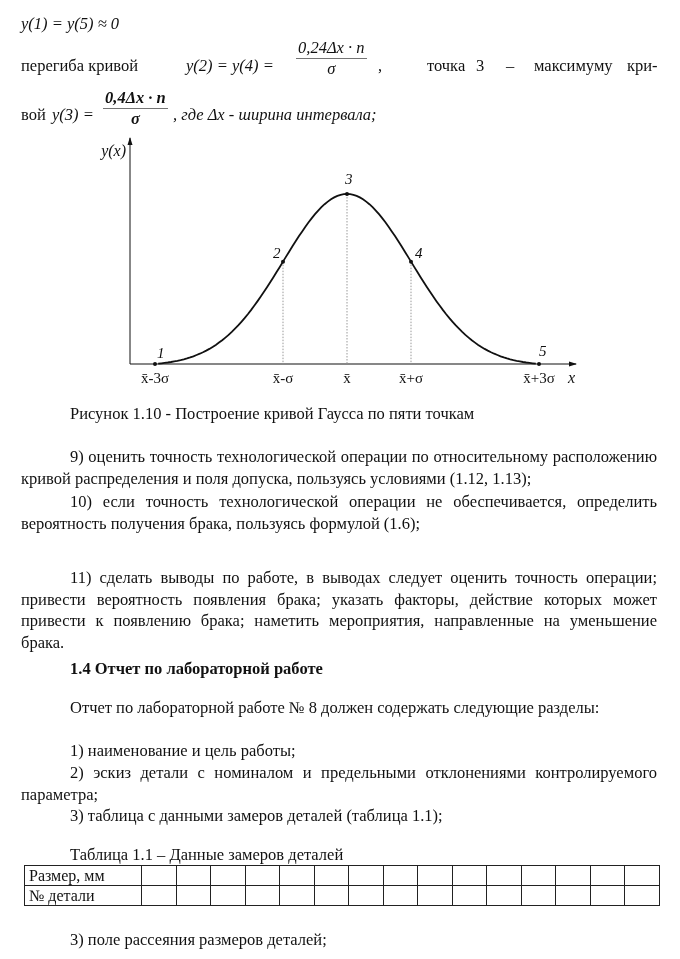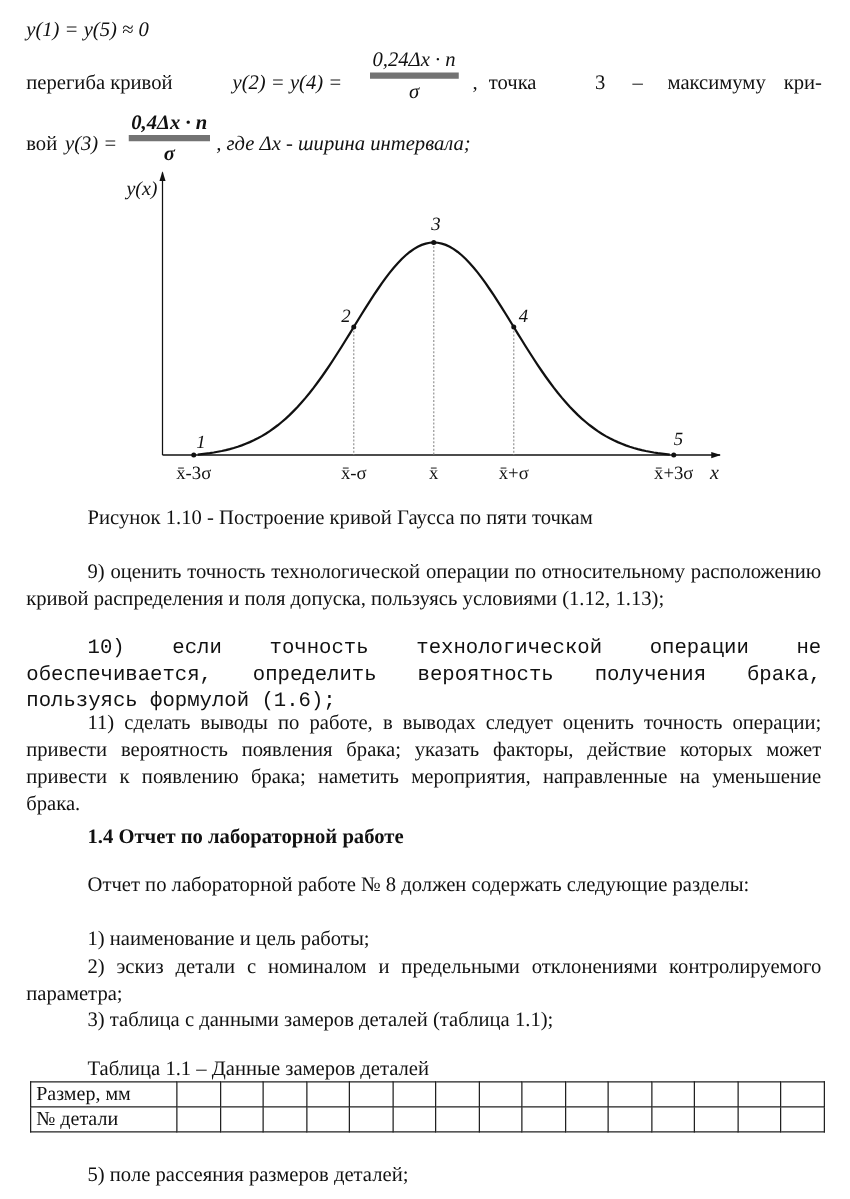--- a/index.html
+++ b/index.html
@@ -6,21 +6,21 @@
   body {
     width:680px; height:959px; position:relative; overflow:hidden;
     font-family:"Liberation Serif", "DejaVu Serif", serif;
     color:#111111; font-size:16.5px;
   }
   .abs { position:absolute; white-space:nowrap; }
   .line { position:absolute; left:21px; width:636px; white-space:nowrap; }
   .justify { display:flex; justify-content:space-between; }
   .ital { font-style:italic; }
   .frac { display:inline-block; position:relative; vertical-align:middle; text-align:center; }
-  .frac .num { display:block; border-bottom:5px solid #737373; padding:0 2px; line-height:20px; }
+  .frac .num { display:block; border-bottom:1px solid #737373; padding:0 2px; line-height:20px; }
   .frac .den { display:block; line-height:20px; font-style:italic; }
   .math { font-family:"Liberation Serif", serif; }
   .para { position:absolute; left:21px; width:636px; line-height:21.5px; text-align:justify; }
   .indent { text-indent:49px; }
   .heading { position:absolute; left:70px; font-weight:bold; }
   svg text { font-family:"Liberation Serif", serif; fill:#111; }
   table.meas { position:absolute; left:24px; top:865px; border-collapse:collapse; }
   table.meas td { border:1px solid #222; height:19px; padding:0 4px; font-size:16px; line-height:19px; }
   table.meas td.hdr { width:108px; white-space:nowrap; }
   table.meas td.cell { width:25.5px; }
@@ -33,21 +33,21 @@
 </div>
 
 <div class="line" style="top:38px; height:46px;">
   <span class="abs" style="left:0; top:18px;">перегиба   кривой</span>
   <span class="abs math ital" style="left:165px; top:18px;">y(2) = y(4) =</span>
   <span class="abs frac math" style="left:275px; top:0;">
     <span class="num ital">0,24Δx · n</span>
     <span class="den">σ</span>
   </span>
   <span class="abs" style="left:357px; top:18px;">,</span>
-  <span class="abs" style="left:370px; top:18px;">точка</span>
+  <span class="abs" style="left:406px; top:18px;">точка</span>
   <span class="abs" style="left:455px; top:18px;">3</span>
   <span class="abs" style="left:485px; top:18px;">–</span>
   <span class="abs" style="left:513px; top:18px;">максимуму</span>
   <span class="abs" style="left:606px; top:18px;">кри-</span>
 </div>
 
 <div class="line" style="top:88px; height:46px;">
   <span class="abs" style="left:0; top:17px;">вой</span>
   <span class="abs math ital" style="left:31px; top:17px;">y(3) =</span>
   <span class="abs frac math" style="left:82px; top:0;font-weight:bold;">
@@ -90,21 +90,21 @@
       <text x="283" y="383" text-anchor="middle" font-size="15">x̄-σ</text>
       <text x="347" y="383" text-anchor="middle" font-size="15">x̄</text>
       <text x="411" y="383" text-anchor="middle" font-size="15">x̄+σ</text>
       <text x="539" y="383" text-anchor="middle" font-size="15">x̄+3σ</text>
     </g>
 </svg>
 
 <div class="abs" style="left:70px; top:404px;">Рисунок 1.10 - Построение кривой Гаусса по пяти точкам</div>
 
 <div class="para indent" style="top:446px;">9) оценить точность технологической операции по относительному расположению кривой распределения и поля допуска, пользуясь условиями (1.12, 1.13);</div>
-<div class="para indent" style="top:507px;font-family:Liberation Mono, monospace;">10) если точность технологической операции не обеспечивается, определить вероятность получения брака, пользуясь формулой (1.6);</div>
+<div class="para indent" style="top:491px;">10) если точность технологической операции не обеспечивается, определить вероятность получения брака, пользуясь формулой (1.6);</div>
 <div class="para indent" style="top:567px;">11) сделать выводы по работе, в выводах следует оценить точность операции; привести вероятность появления брака; указать факторы, действие которых может привести к появлению брака; наметить мероприятия, направленные на уменьшение брака.</div>
 
 <div class="heading" style="top:659px;">1.4 Отчет по лабораторной работе</div>
 <div class="para indent" style="top:697px;">Отчет по лабораторной работе № 8 должен содержать следующие разделы:</div>
 <div class="para indent" style="top:740px;">1) наименование и цель работы;</div>
 <div class="para indent" style="top:762px;">2) эскиз детали с номиналом и предельными отклонениями контролируемого параметра;</div>
 <div class="para indent" style="top:805px;">3) таблица с данными замеров деталей (таблица 1.1);</div>
 
 <div class="abs" style="left:70px; top:845px;">Таблица 1.1 – Данные замеров деталей</div>
 
@@ -142,13 +142,13 @@
         <td class="cell"></td>
         <td class="cell"></td>
         <td class="cell"></td>
         <td class="cell"></td>
         <td class="cell"></td>
         <td class="cell"></td>
       </tr>
     </tbody>
 </table>
 
-<div class="abs" style="left:70px; top:930px;">5) поле рассеяния размеров деталей;</div>
+<div class="abs" style="left:70px; top:930px;">3) поле рассеяния размеров деталей;</div>
 
 </body></html>

